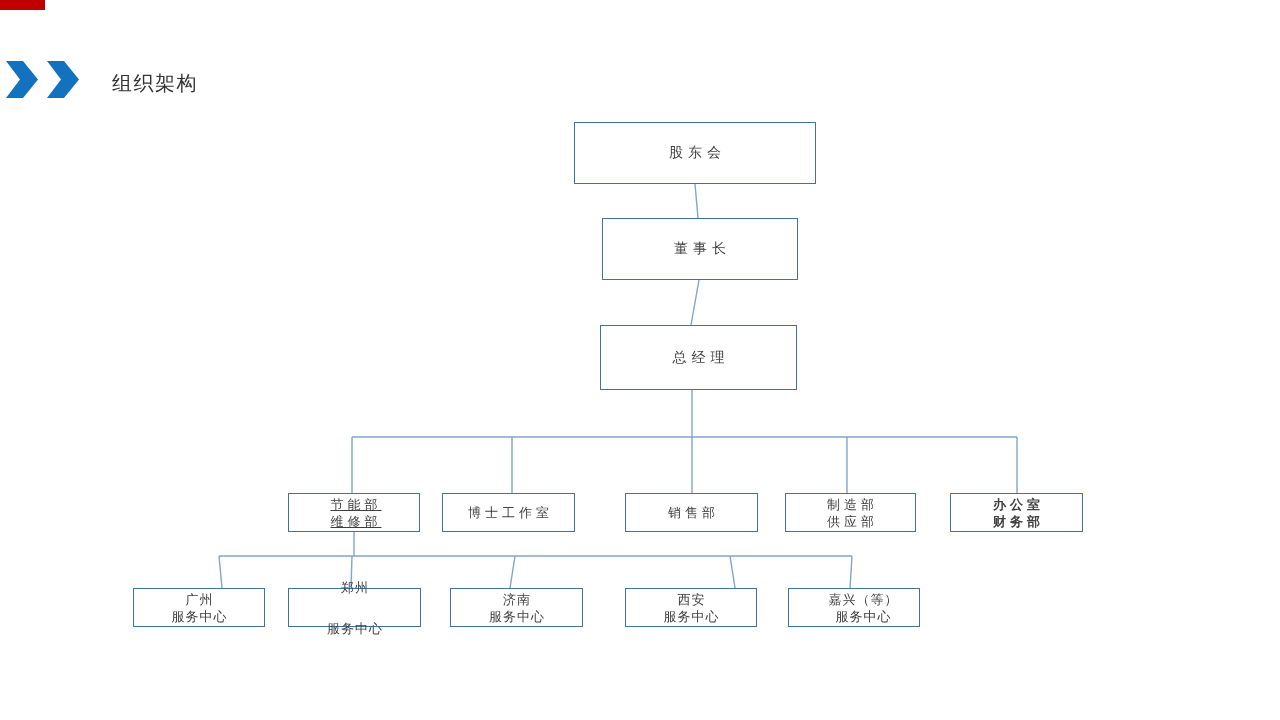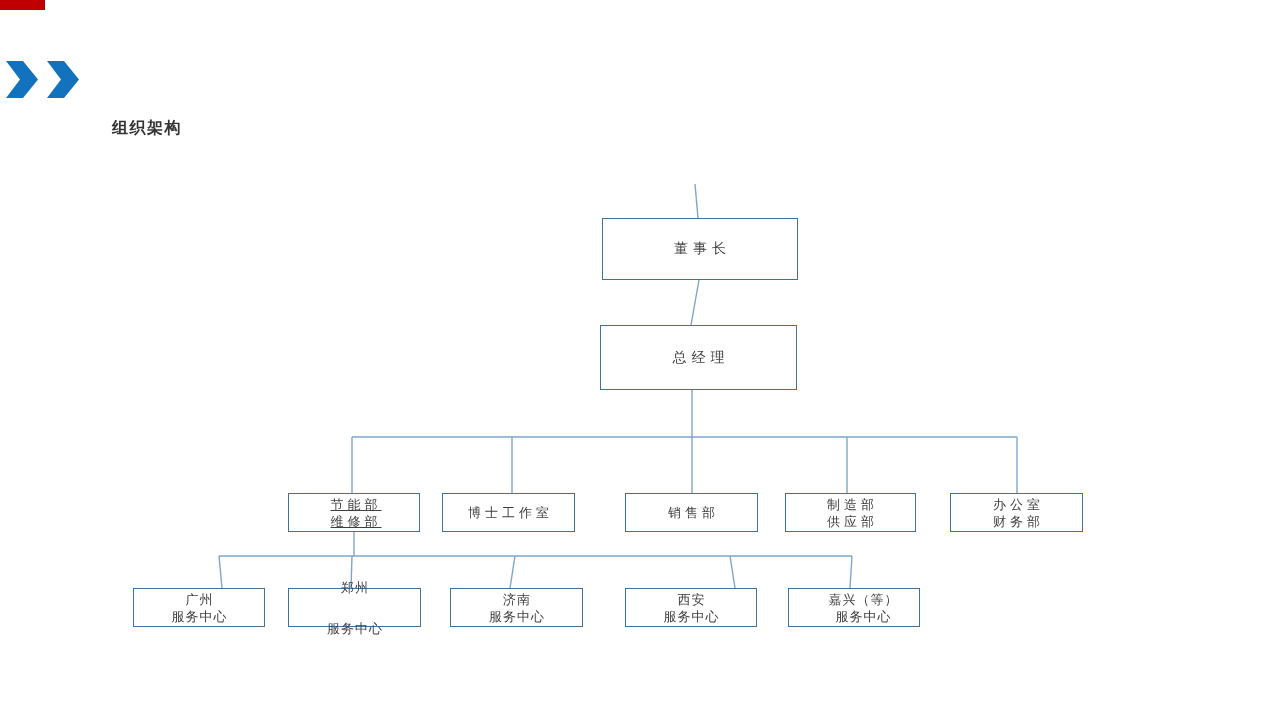--- a/index.html
+++ b/index.html
@@ -10,23 +10,22 @@
 
   .accent-bar {
     position: absolute; left: 0; top: 0; width: 45px; height: 10px;
     background: var(--accentRed, #C00000);
   }
 
   .chevrons { position: absolute; left: 6px; top: 61px; }
 
   .page-title {
     position: absolute; left: 112px; top: 70px;
-    font-size: 16px; font-weight: 700; letter-spacing: 1.5px;
+    font-size: 20px; font-weight: 400; letter-spacing: 1.5px;
     color: var(--title, #333333);
-    margin-top: 48px;
   }
 
   .connectors { position: absolute; left: 0; top: 0; }
 
   .node {
     position: absolute; background: #ffffff;
     border: 1.5px solid var(--boxBorder, #41719C);
     display: flex; flex-direction: column; align-items: center; justify-content: center;
     color: var(--text, #3F3F3F); text-align: center;
   }
@@ -64,20 +63,23 @@
       <line x1="354" y1="532" x2="354" y2="556"></line>
       <line x1="219" y1="556" x2="852" y2="556"></line>
       <line x1="219" y1="556" x2="222" y2="588"></line>
       <line x1="352" y1="556" x2="351" y2="588"></line>
       <line x1="515" y1="556" x2="510" y2="588"></line>
       <line x1="730" y1="556" x2="735" y2="588"></line>
       <line x1="852" y1="556" x2="850" y2="588"></line>
     </g>
   </svg>
 
+  <div class="node large" style="left:574px; top:122px; width:242px; height:62px;">
+    <span>股东会</span>
+  </div>
 
   <div class="node large" style="left:600px; top:325px; width:197px; height:65px;">
     <span>总经理</span>
   </div>
 
   <div class="node large" style="left:602px; top:218px; width:196px; height:62px;">
     <span>董事长</span>
   </div>
 
   <div class="node small" style="left:288px; top:493px; width:132px; height:39px;text-decoration:underline;">
@@ -91,21 +93,21 @@
 
   <div class="node small" style="left:442px; top:493px; width:133px; height:39px;">
     <span>博士工作室</span>
   </div>
 
   <div class="node small" style="left:785px; top:493px; width:131px; height:39px;">
     <span>制造部</span>
     <span>供应部</span>
   </div>
 
-  <div class="node small" style="left:950px; top:493px; width:133px; height:39px;">
+  <div class="node small" style="left:950px; top:493px; width:133px; height:39px;font-weight:bold;">
     <span>办公室</span>
     <span>财务部</span>
   </div>
 
   <div class="node center" style="left:133px; top:588px; width:132px; height:39px;align-items:center;">
     <span>广州</span>
     <span>服务中心</span>
   </div>
 
   <div class="node center" style="left:288px; top:588px; width:133px; height:39px;gap:24px;">

